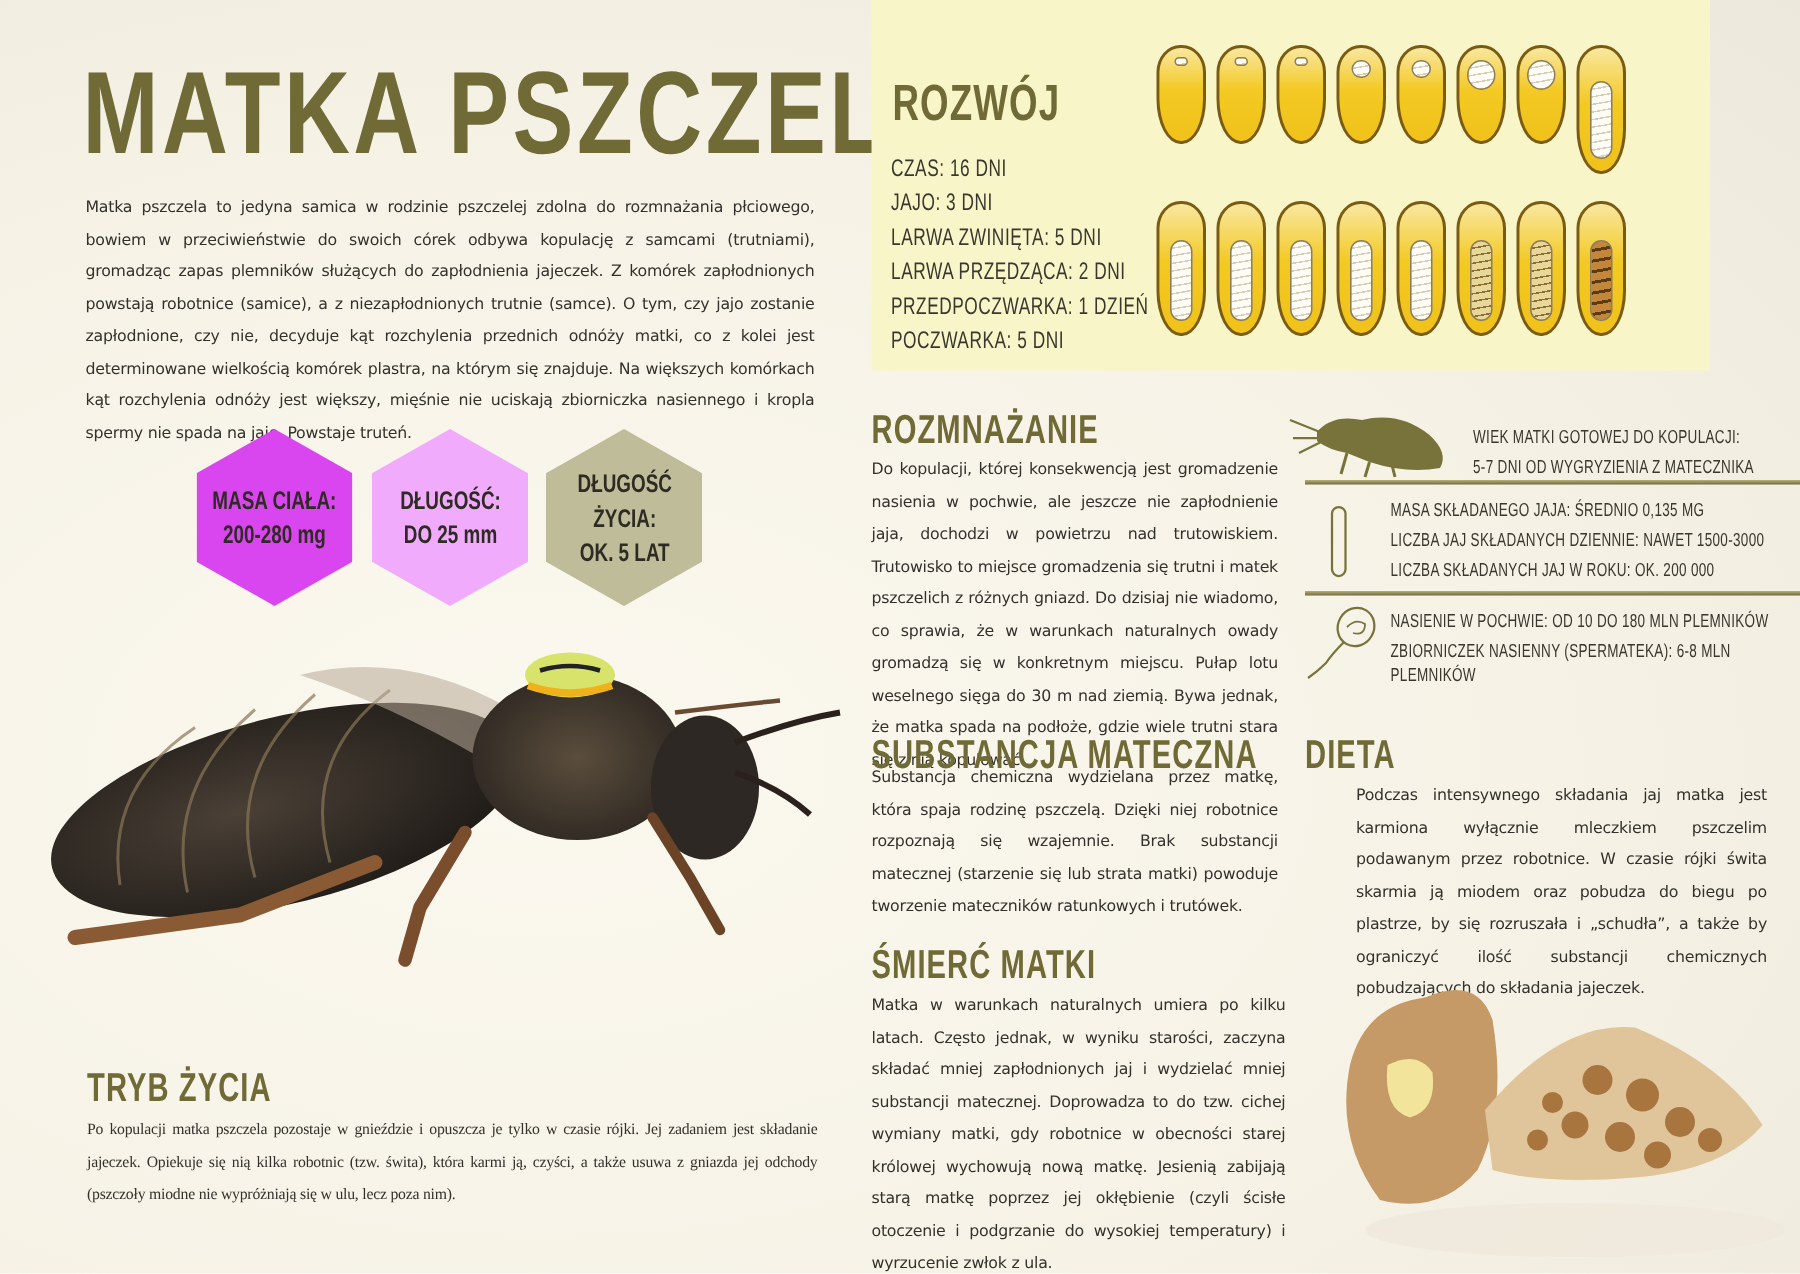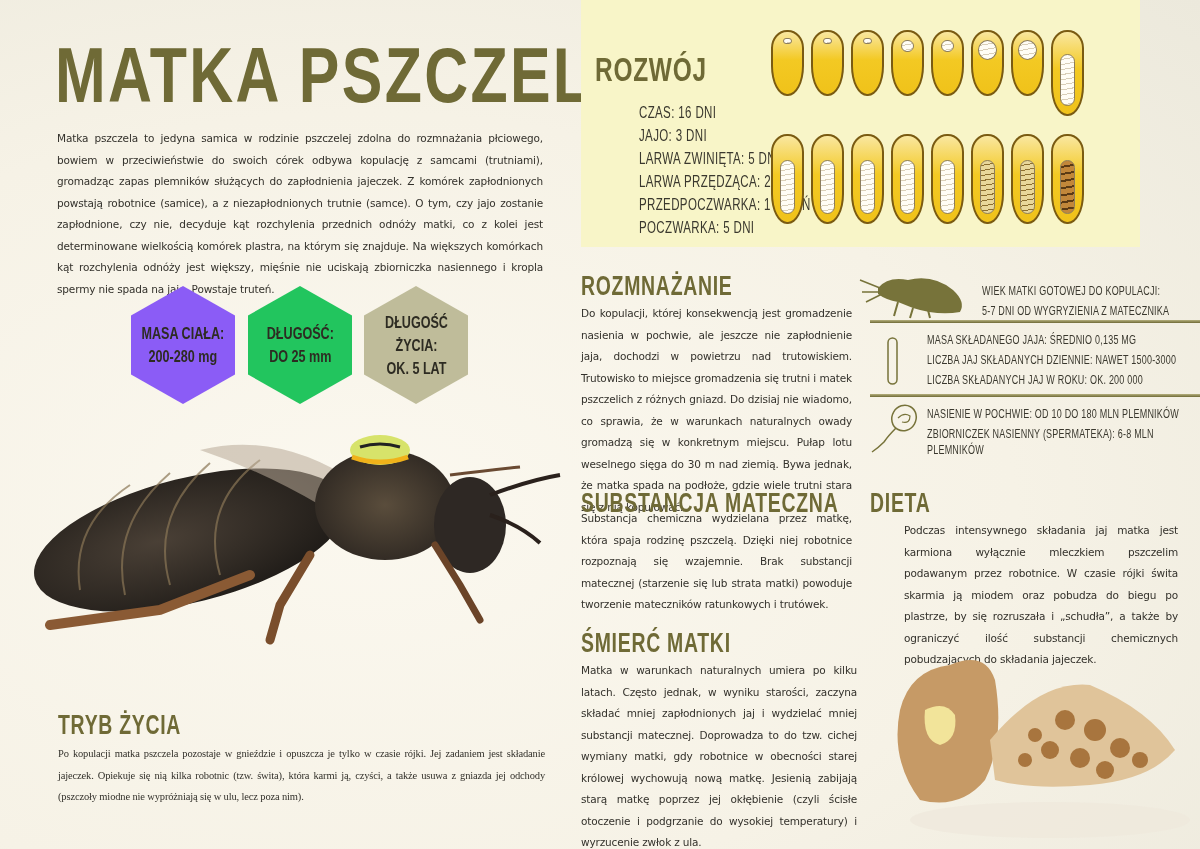--- a/index.html
+++ b/index.html
@@ -22,21 +22,21 @@
     }
     .h2 {
       color: #6f6a36; font-size: 27px; font-weight: bold; white-space: nowrap;
       transform: scaleX(0.72); transform-origin: left top; letter-spacing: 1px;
     }
     
     .dev-panel {
       left: 581px; top: 0; width: 559px; height: 247px; background: #f8f5c8;
     }
     .dev-title { left: 14px; top: 50px; font-size: 34px; }
-    .dev-list { position: absolute; left: 13px; top: 101px; margin-left: 45px; }
+    .dev-list { position: absolute; left: 13px; top: 101px; }
     .dev-list div {
       font-size: 16px; line-height: 23px; color: #3a382e; font-weight: normal;
       transform: scaleX(0.72); transform-origin: left top; white-space: nowrap; letter-spacing: 0.5px;
       font-family: "Liberation Sans", sans-serif; text-transform: uppercase;
     }
     .cells { position: absolute; left: 190px; top: 30px; }
     .cell-row { display: flex; gap: 7px; margin-bottom: 18px; }
     .cell {
       width: 33px; height: 62px; border: 2px solid #7a5b12; border-radius: 16px 16px 16px 16px / 18px 18px 30px 30px;
       background: linear-gradient(180deg, #f9e7a0 0%, #f3c923 45%, #f0c21a 100%); position: relative; overflow: hidden;
@@ -63,22 +63,22 @@
 
     
     .hex {
       width: 104px; height: 118px; clip-path: polygon(50% 0, 100% 25%, 100% 75%, 50% 100%, 0 75%, 0 25%);
       display: flex; align-items: center; justify-content: center; text-align: center;
     }
     .hex-inner {
       font-size: 17px; line-height: 23px; font-weight: bold; color: #2d2b22;
       transform: scaleX(0.74); white-space: nowrap; text-transform: none;
     }
-    .hex1 { left: 131px; top: 286px; background: #8b5cf6; }
-    .hex2 { left: 248px; top: 286px; background: #22c55e; }
+    .hex1 { left: 131px; top: 286px; background: #d946ef; }
+    .hex2 { left: 248px; top: 286px; background: #f0abfc; }
     .hex3 { left: 364px; top: 286px; background: #bfbc9a; }
 
     
     .bee { left: 20px; top: 425px; width: 550px; height: 230px; }
 
     
     .info-row { position: absolute; left: 870px; width: 330px; }
     .divider { position: absolute; left: 870px; width: 330px; height: 3px; background: linear-gradient(180deg, #b5b07e, #6f6a36); }
     .info-text {
       font-size: 12.5px; line-height: 20px; color: #3a382e; white-space: nowrap;

